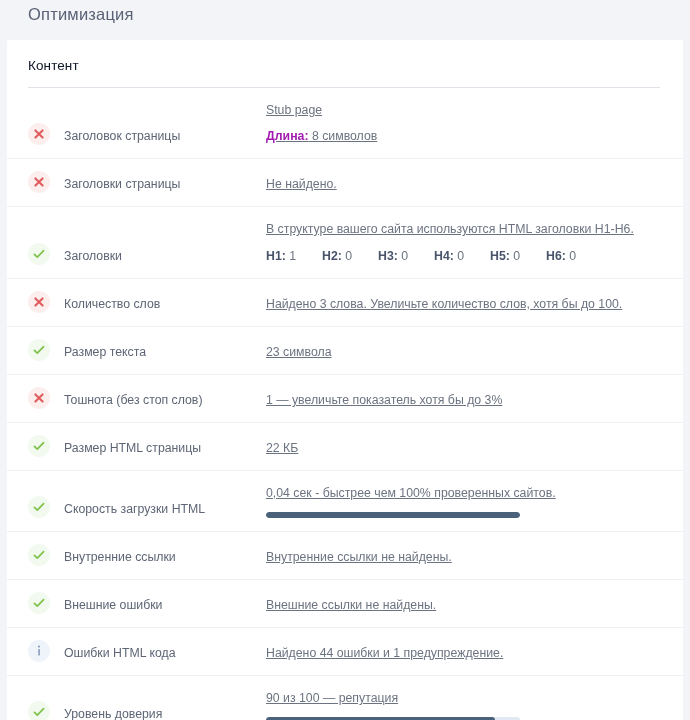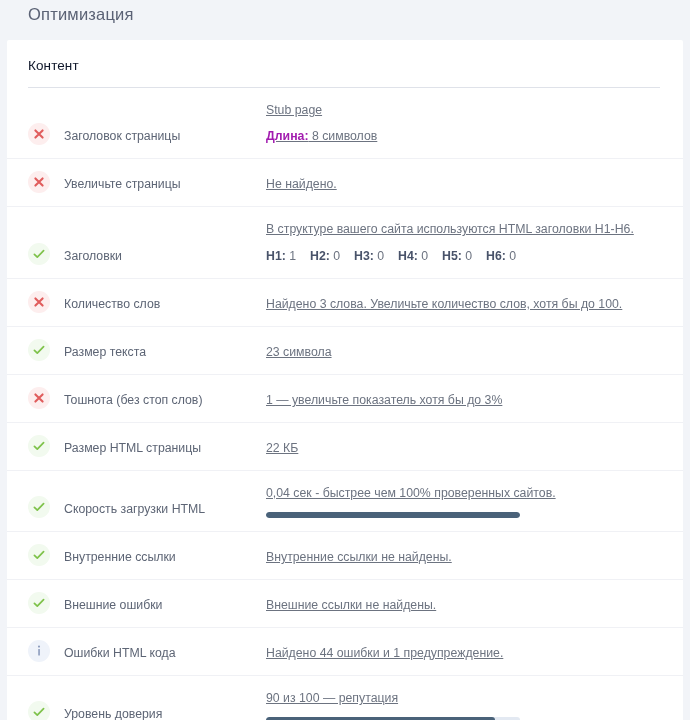--- a/index.html
+++ b/index.html
@@ -91,21 +91,21 @@
   .row-value .line { display: block; text-decoration: underline; }
   .row-value .line + .line { margin-top: 9px; }
   .row-value b { color: #a21caf; font-weight: 700; }
 
   .htags {
     display: flex;
     margin-top: 10px;
     font-size: 12.3px;
     color: #6c7380;
   }
-  .htag { width: 44px; white-space: nowrap; }
+  .htag { width: 56px; white-space: nowrap; }
   .htag b { color: #49536a; font-weight: 700; }
 
   .bar {
     position: relative;
     width: 254px;
     height: 6px;
     border-radius: 3px;
     background: #e3e9f2;
     margin-top: 10px;
     overflow: hidden;
@@ -138,21 +138,21 @@
             <span class="line">Stub page</span>
             <span class="line"><b>Длина:</b><span> 8 символов</span></span>
           </div>
         </div>
         <div class="row">
           <div class="status error">
             <svg width="22" height="22" viewBox="0 0 22 22" aria-hidden="true">
               <path d="M7.4 7.4 L14.6 14.6 M14.6 7.4 L7.4 14.6" stroke="#e05c5c" stroke-width="2.1" stroke-linecap="round"></path>
             </svg>
           </div>
-          <div class="row-label">Увеличьте страницы</div>
+          <div class="row-label">Заголовки страницы</div>
           <div class="row-value">
             <span class="line">Не найдено.</span>
           </div>
         </div>
         <div class="row">
           <div class="status ok">
             <svg width="22" height="22" viewBox="0 0 22 22" aria-hidden="true">
               <path d="M6.4 11.3 L9.3 14.2 L15.6 7.6" fill="none" stroke="#7ec24a" stroke-width="1.7" stroke-linecap="round" stroke-linejoin="round"></path>
             </svg>
           </div>

